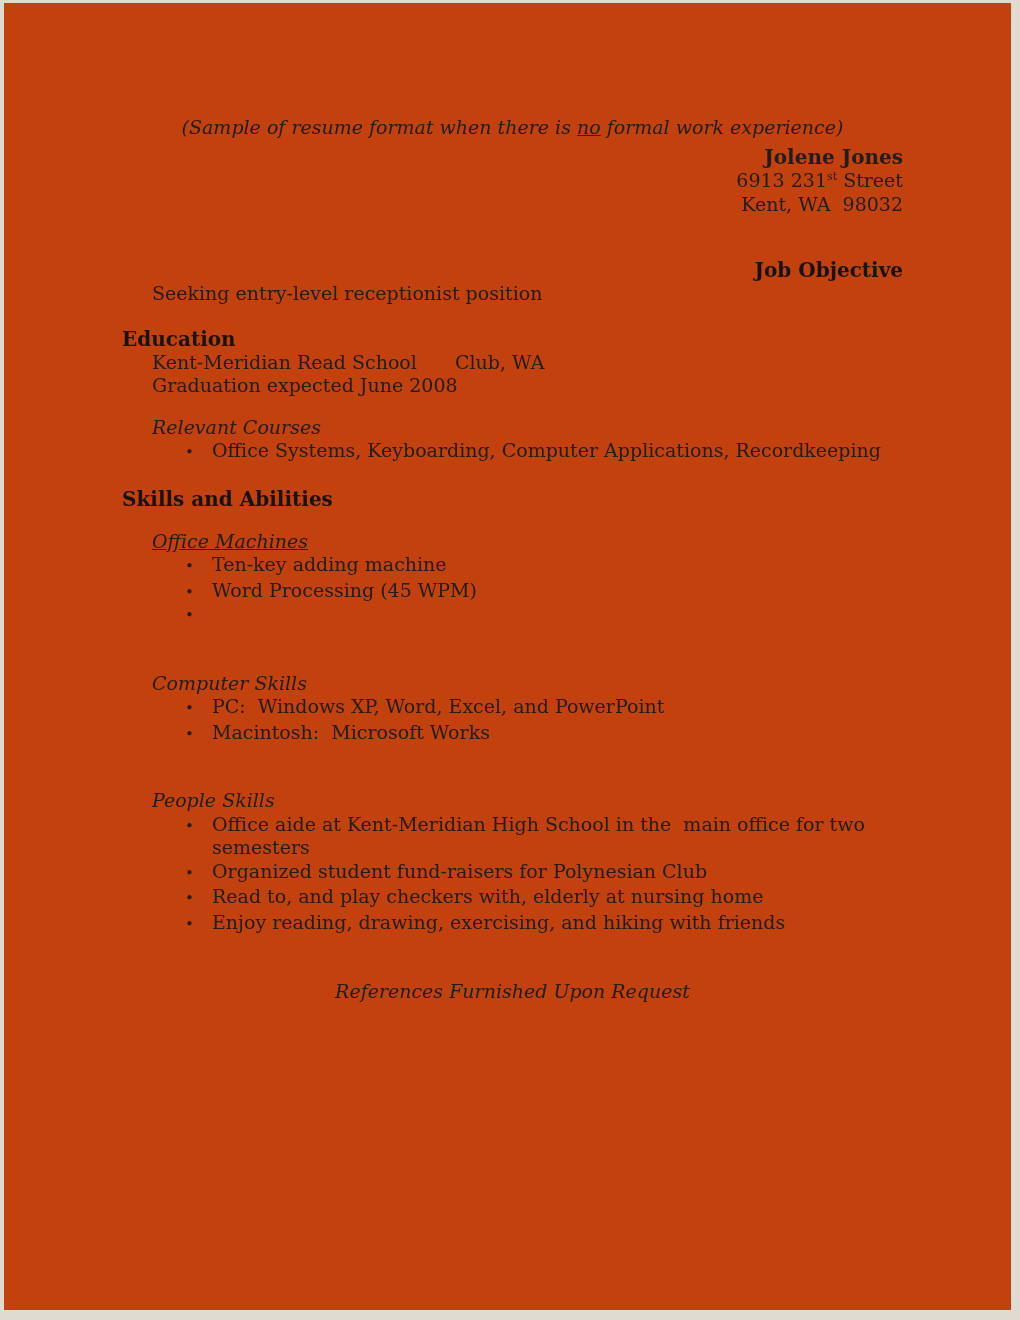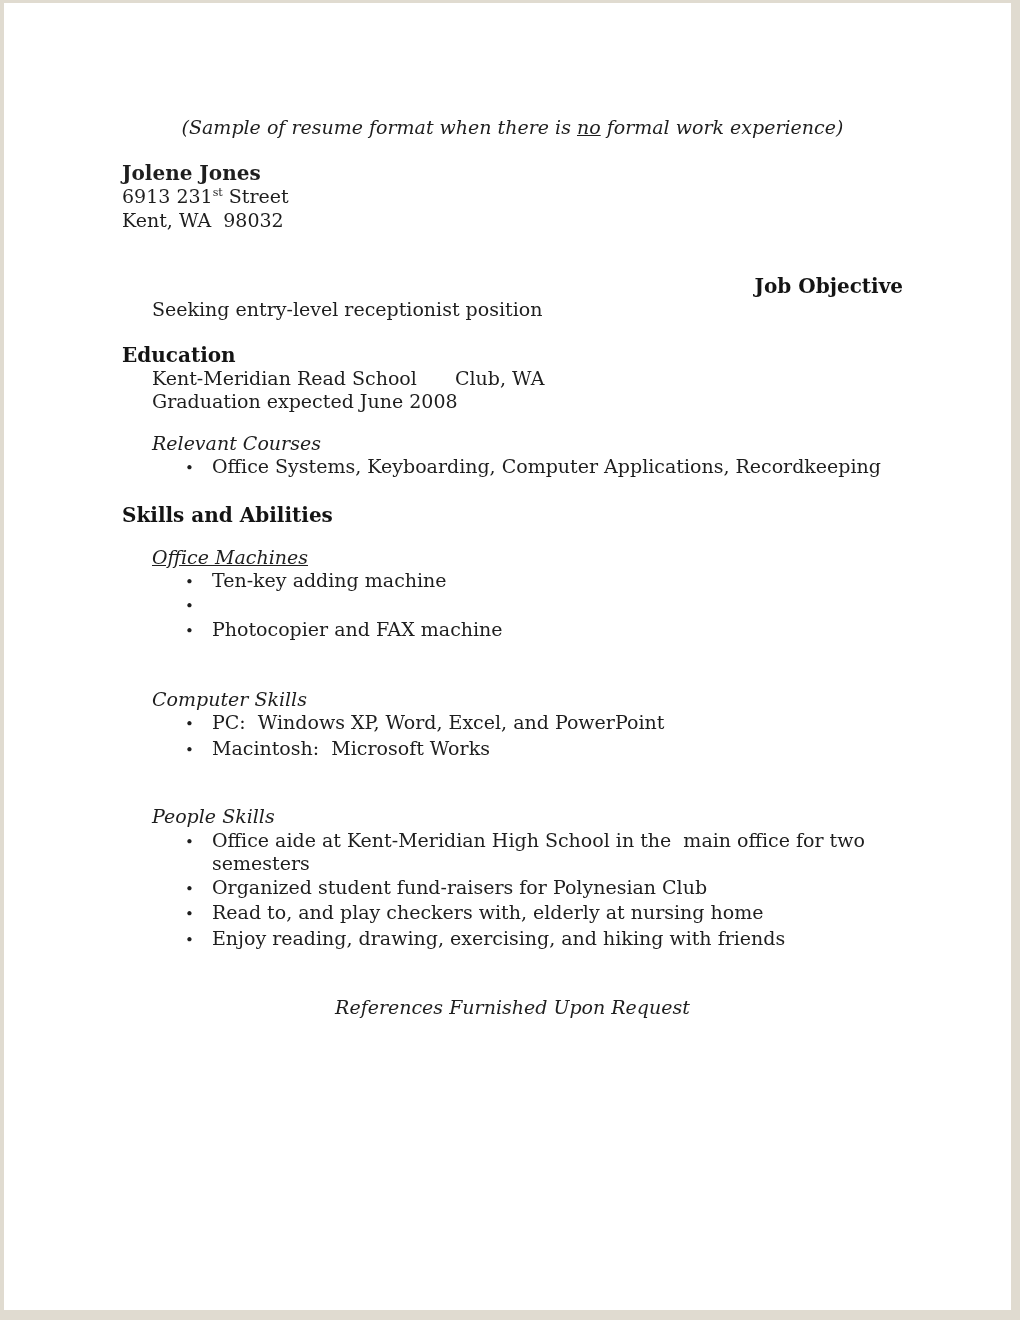--- a/index.html
+++ b/index.html
@@ -9,41 +9,41 @@
     position: relative;
     background: #e0dbd0; 
     font-family: "DejaVu Serif", serif;
   }
   .page {
     position: absolute;
     left: 4px;
     top: 3px;
     width: 1007px;
     height: 1307px;
-    background: #ffffff;
+    background: #c2410c;
     color: #1e1e1e;
     font-size: 19px;
     line-height: 23.5px;
     overflow: hidden;
   }
   .content {
     padding: 0 108px 0 118px;
   }
   [data-bind] { white-space: pre-wrap; }
 
   .note {
     margin-top: 113px;
     text-align: center;
     font-style: italic;
   }
   .underline { text-decoration: underline; }
 
   .center-block {
-    margin-top: 22px;
-    text-align: left;
+    margin-top: 6px;
+    text-align: right;
   }
   .name { font-weight: bold; font-size: 20px; }
   sup.ordinal {
     font-size: 11px;
     vertical-align: super;
     line-height: 0;
   }
 
   h2 {
     margin: 0;
@@ -125,24 +125,24 @@
     <h2 class="mt-skills" data-bind="skills.title">Skills and Abilities</h2>
 
     <div class="subhead mt-om" data-bind="skills.office_machines.title">Office Machines</div>
     <ul class="bullets mt-bullets">
       <li>
           <span class="bullet" data-bind="bullet_char">•</span>
           <span class="li-text" data-bind="skills.office_machines.items.0">Ten-key adding machine</span>
         </li>
       <li>
           <span class="bullet" data-bind="bullet_char">•</span>
+          <span class="li-text" data-bind="skills.office_machines.items.1">Word Processing (45 WPM)</span>
         </li>
       <li>
           <span class="bullet" data-bind="bullet_char">•</span>
-          <span class="li-text" data-bind="skills.office_machines.items.2">Photocopier and FAX machine</span>
         </li>
     </ul>
 
     <div class="subhead mt-cs" data-bind="skills.computer_skills.title">Computer Skills</div>
     <ul class="bullets mt-bullets">
       <li>
           <span class="bullet" data-bind="bullet_char">•</span>
           <span class="li-text" data-bind="skills.computer_skills.items.0">PC:  Windows XP, Word, Excel, and PowerPoint</span>
         </li>
       <li>

